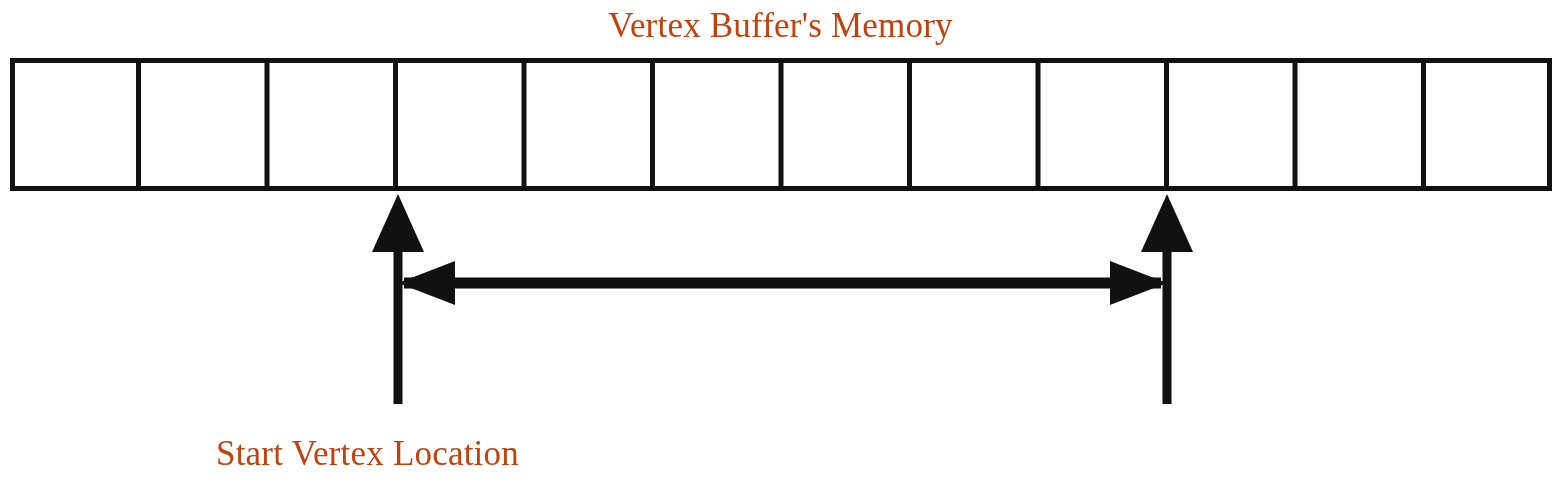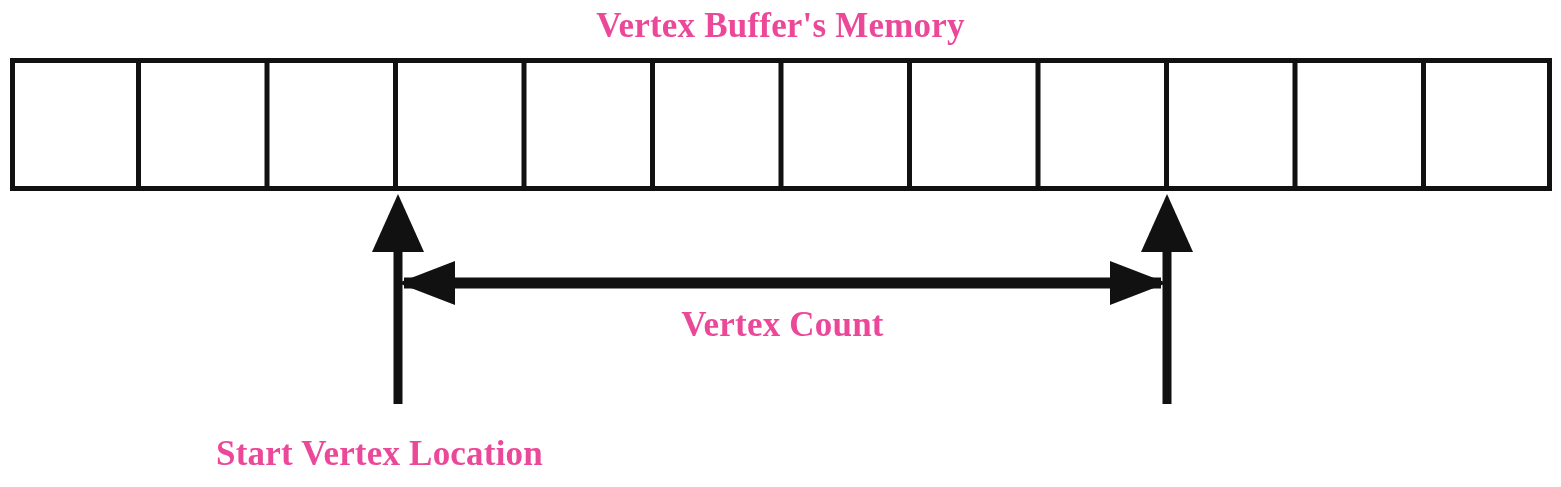--- a/index.html
+++ b/index.html
@@ -23,23 +23,23 @@
     position: absolute;
     top: 0;
     left: 0;
     width: 1561px;
     height: 487px;
     display: block;
   }
   .diagram-label {
     position: absolute;
     white-space: nowrap;
-    color: #ec4899;
+    color: #c2410c;
     font-family: "Liberation Serif", "DejaVu Serif", serif;
-    font-weight: 700;
+    font-weight: 400;
     letter-spacing: 0.2px;
   }
   #title-label {
     left: 0;
     right: 0;
     top: 4px;
     text-align: center;
     font-size: 35px;
     line-height: 44px;
   }
@@ -99,17 +99,16 @@
     <g>
       <line x1="404" y1="283" x2="1161" y2="283" stroke="#111111" stroke-width="11"></line>
       <polygon points="398,283 455,261 455,305" fill="#111111"></polygon>
       <polygon points="1167,283 1110,261 1110,305" fill="#111111"></polygon>
     </g>
 
   </svg>
 
   <div class="diagram-label" id="title-label">Vertex Buffer's Memory</div>
 
-  <div class="diagram-label" id="vertex-count-label">Vertex Count</div>
 
   <div class="diagram-label" id="start-vertex-location-label">Start Vertex Location</div>
 
 </div>
 
 </body></html>

